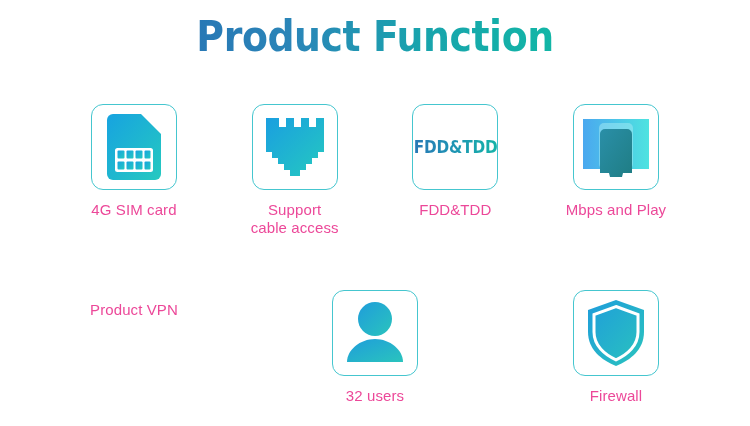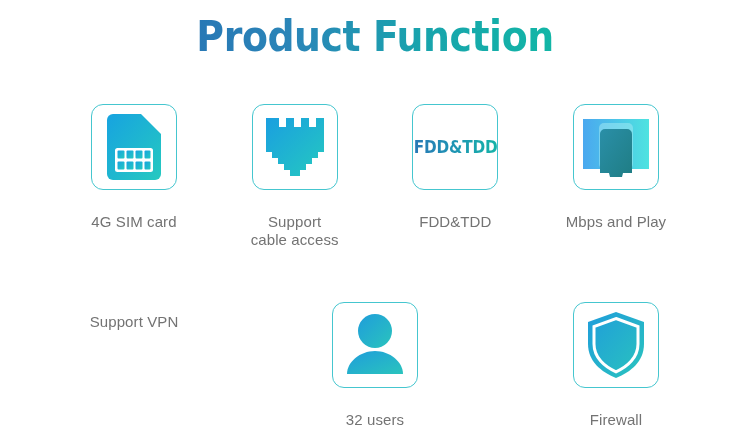--- a/index.html
+++ b/index.html
@@ -63,39 +63,38 @@
     width: 750px;
     padding: 0 56px;
     box-sizing: border-box;
     justify-content: space-between;
   }
   .cell {
     width: 156px;
     display: flex;
     flex-direction: column;
     align-items: center;
-    gap: 12px;
   }
 
   .tile {
     width: 86px;
     height: 86px;
     border: 1px solid #45c6cf;
     border-radius: 12px;
     box-sizing: border-box;
     display: flex;
     align-items: center;
     justify-content: center;
     background: #ffffff;
   }
 
   .cell-label {
     margin-top: 11px;
     font-size: 15px;
-    color: #737373;
+    color: #ec4899;
     text-align: center;
     line-height: 1.22;
     letter-spacing: 0.1px;
     white-space: pre-line;
   }
 
   
   .text-icon {
     font-family: "DejaVu Sans", sans-serif;
     font-weight: bold;
@@ -195,21 +194,21 @@
           </svg>
         </div>
         <div class="cell-label">Mbps and Play</div>
       </div>
 
     </div>
 
     <div class="row">
 
       <div class="cell">
-        <div class="cell-label">Support VPN</div>
+        <div class="cell-label">Product VPN</div>
       </div>
 
       <div class="cell">
         <div class="tile">
           <svg width="60" height="62" viewBox="0 0 60 62">
             <defs>
               <linearGradient id="gUser" x1="0" y1="0" x2="1" y2="1">
                 <stop offset="0" stop-color="#1f9ddb"></stop>
                 <stop offset="1" stop-color="#2ac4bd"></stop>
               </linearGradient>

